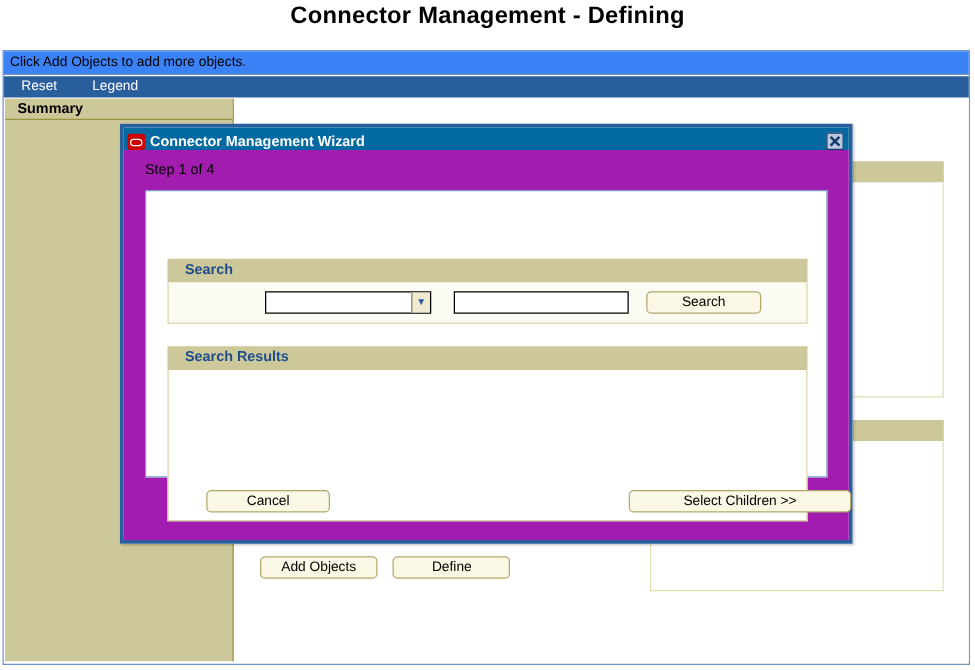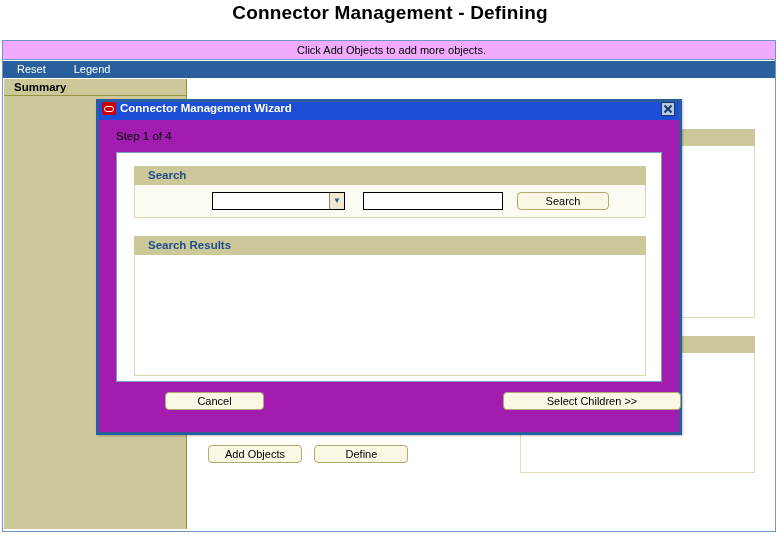--- a/index.html
+++ b/index.html
@@ -45,23 +45,22 @@
     position: absolute;
     left: 0;
     top: 0;
     width: 772px;
     height: 19px;
     line-height: 19px;
     padding-left: 5px;
     box-sizing: border-box;
     font-size: 11px;
     color: #000000;
-    background: #f0abfc;
+    background: #3b82f6;
     border-bottom: 1px solid #6f95c4;
-    text-align: center;
   }
 
   .menu-bar {
     position: absolute;
     left: 0;
     top: 20px;
     width: 772px;
     height: 17px;
     background: #2a5f9e;
     color: #ffffff;
@@ -171,23 +170,23 @@
     width: 586px;
     height: 336px;
     border: 3px solid #2a5f9e;
     background: #ffffff;
     box-sizing: border-box;
     box-shadow: 1px 1px 2px rgba(0,0,0,0.25);
   }
   .dialog-titlebar {
     position: relative;
     height: 18px;
-    background: #1d4ed8;
+    background: #0369a1;
     display: flex;
-    align-items: flex-start;
+    align-items: flex-end;
     padding: 0 2px;
   }
   .app-icon {
     width: 14px;
     height: 13px;
     background: #cc0000;
     border-radius: 2px;
     margin-left: 1px;
     margin-right: 4px;
     position: relative;
@@ -255,20 +254,21 @@
     top: 32px;
     width: 546px;
     height: 230px;
     border: 1px solid #7a9cc6;
     background: #ffffff;
     box-sizing: border-box;
   }
 
   .section {
     position: absolute;
+    margin-top: 41px;
   }
   .section-header {
     height: 19px;
     line-height: 19px;
     padding-left: 14px;
     font-size: 11.5px;
     font-weight: bold;
     color: #1f4d8c;
     background: #cdc89a;
     box-sizing: border-box;

